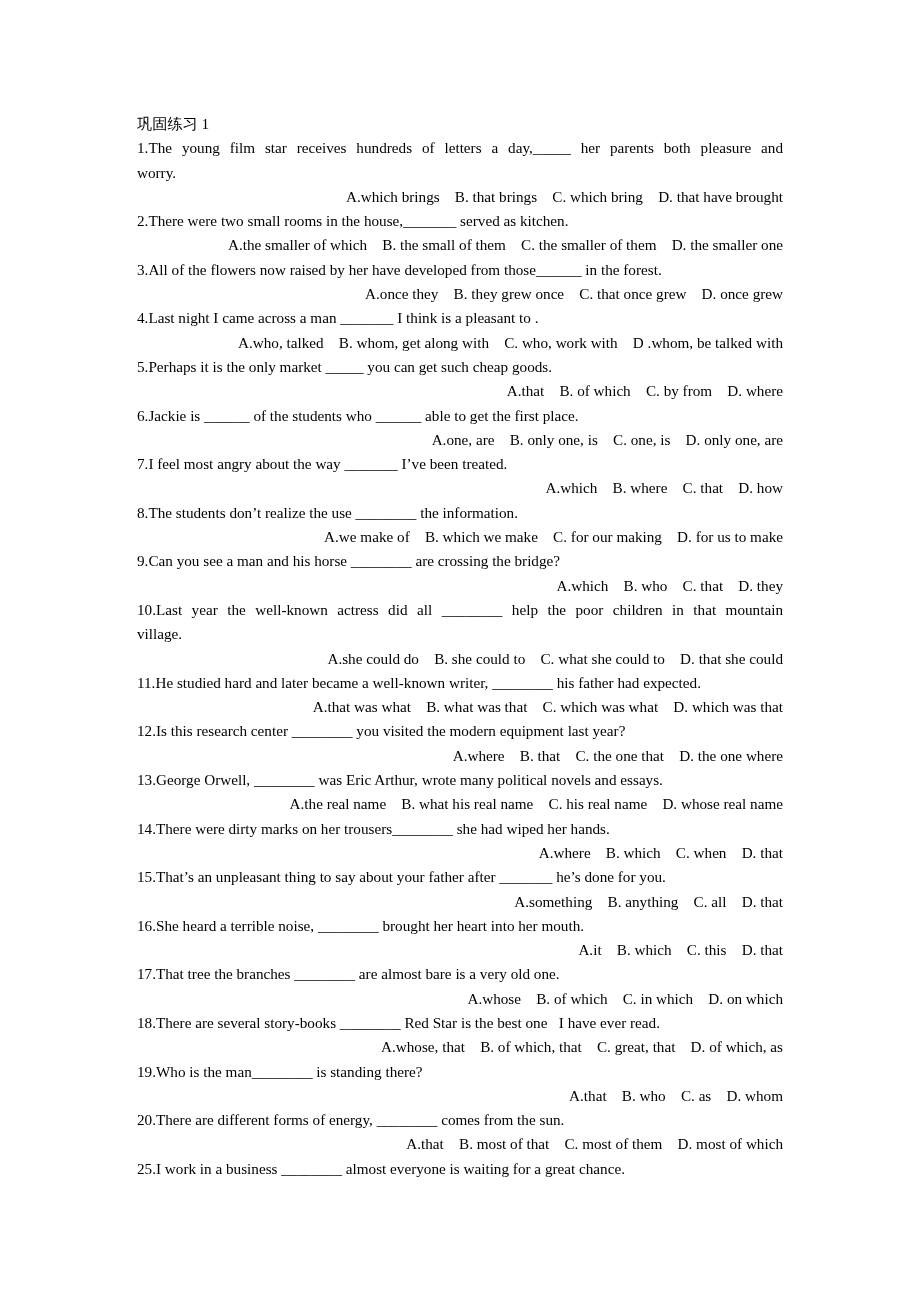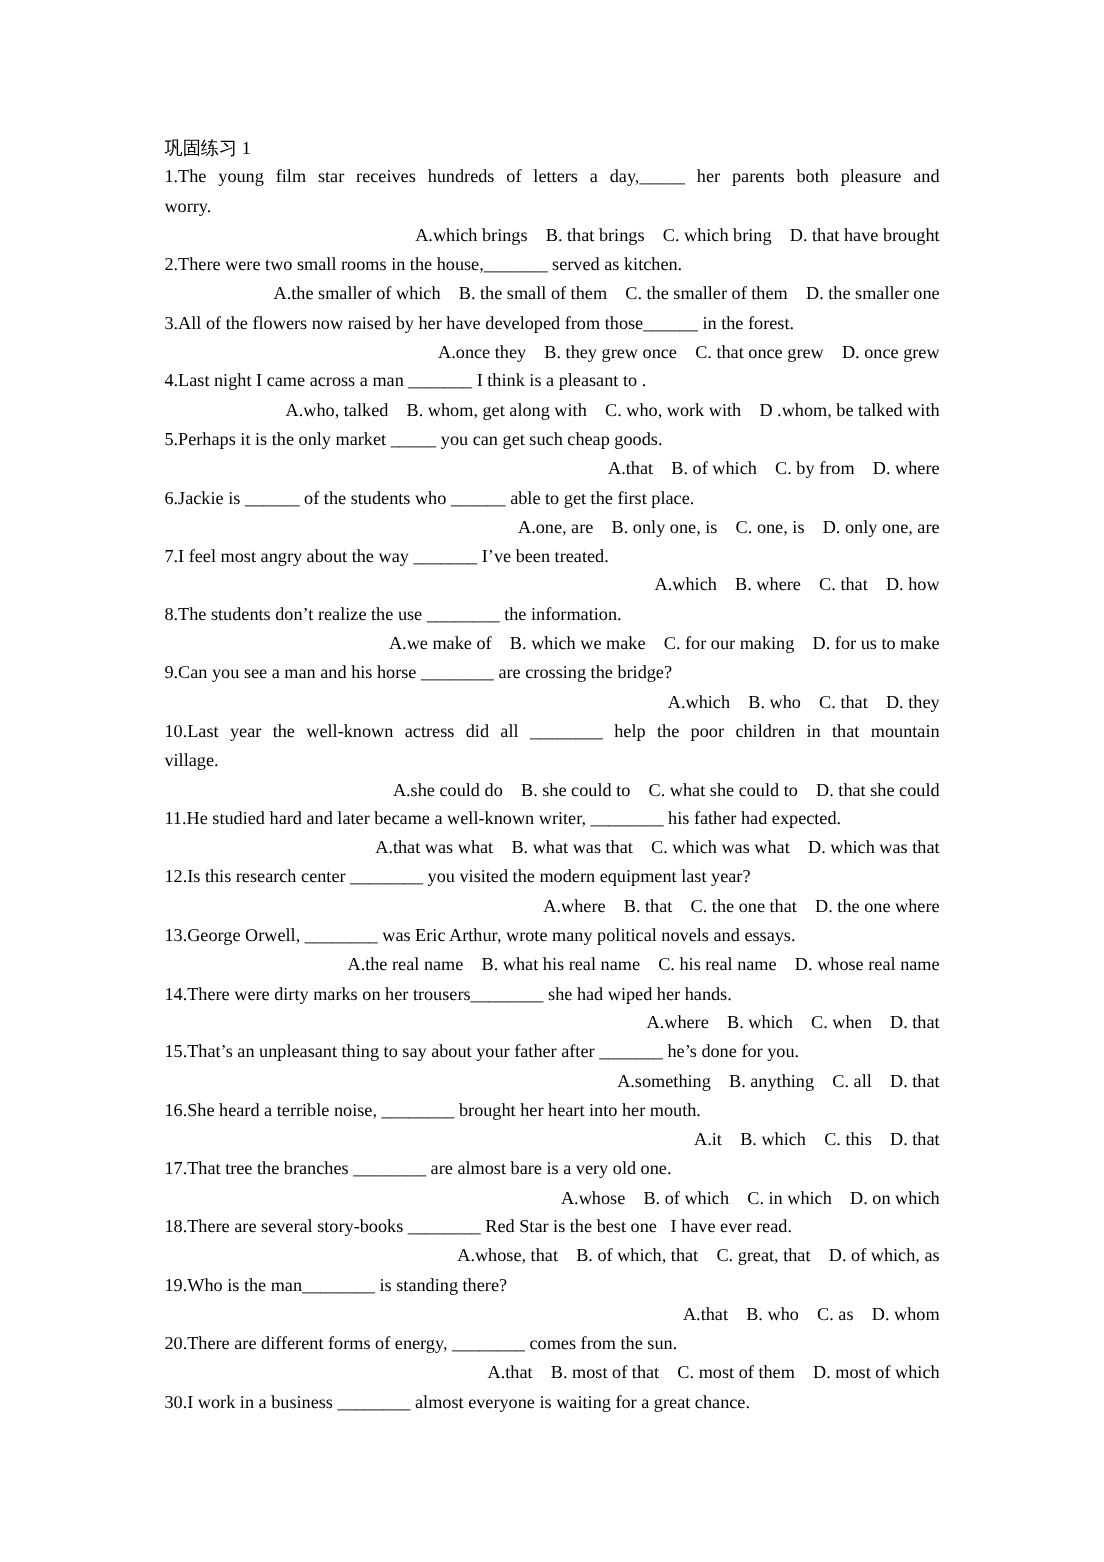--- a/index.html
+++ b/index.html
@@ -111,16 +111,16 @@
 
     <p class="para q-stem"><span>18.</span><span>There are several story-books ________ Red Star is the best one   I have ever read.</span></p>
     <p class="para opts">A.whose, that    B. of which, that    C. great, that    D. of which, as</p>
 
     <p class="para q-stem"><span>19.</span><span>Who is the man________ is standing there?</span></p>
     <p class="para opts">A.that    B. who    C. as    D. whom</p>
 
     <p class="para q-stem"><span>20.</span><span>There are different forms of energy, ________ comes from the sun.</span></p>
     <p class="para opts">A.that    B. most of that    C. most of them    D. most of which</p>
 
-    <p class="para q-stem"><span>30.</span><span>I work in a business ________ almost everyone is waiting for a great chance.</span></p>
+    <p class="para q-stem"><span>25.</span><span>I work in a business ________ almost everyone is waiting for a great chance.</span></p>
 
   </div>
 </div>
 
 </body></html>

